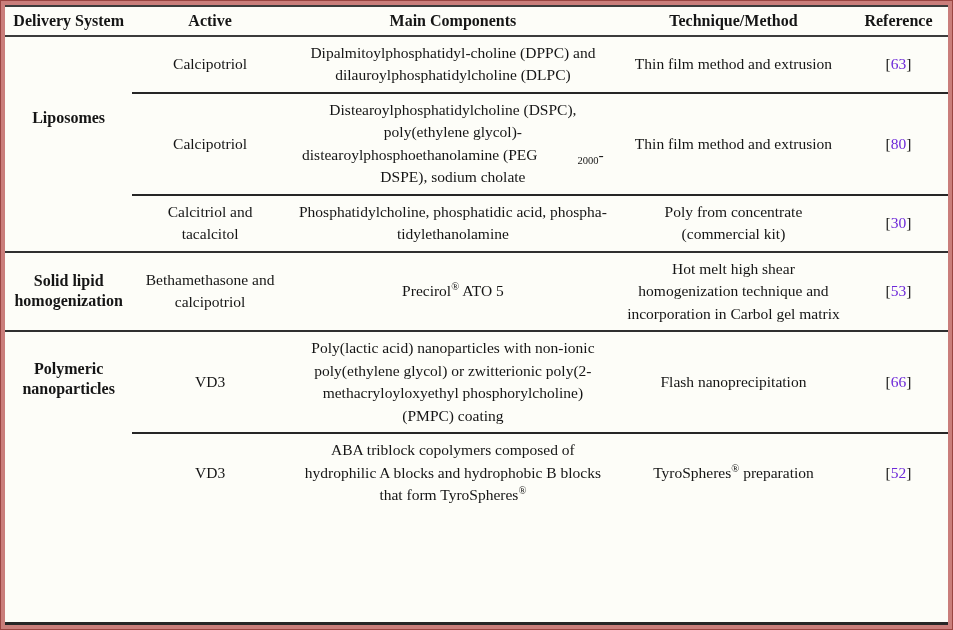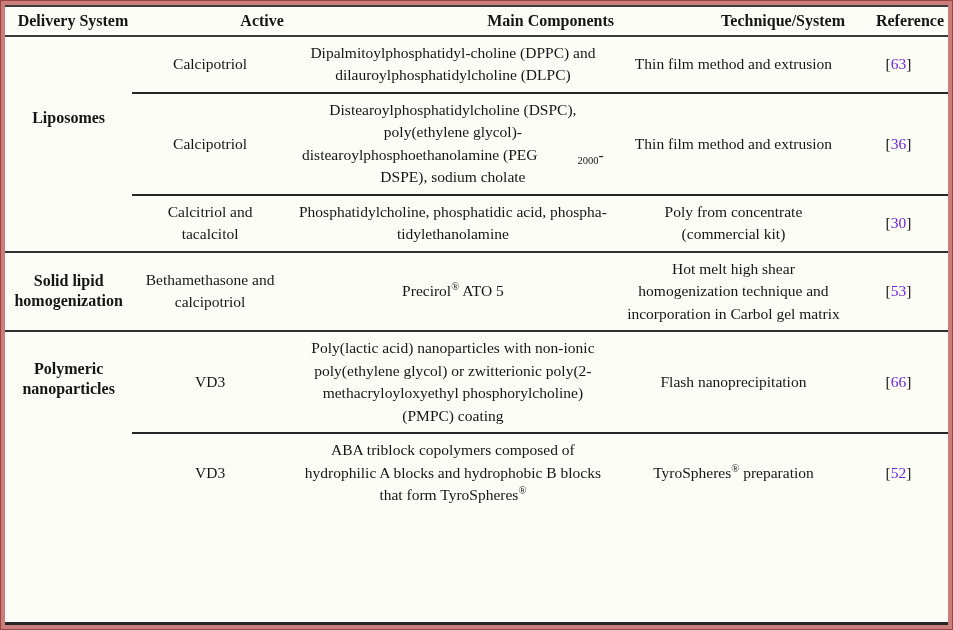--- a/index.html
+++ b/index.html
@@ -30,21 +30,21 @@
   }
   col.c1 { width: 13.5%; }
   col.c2 { width: 16.5%; }
   col.c3 { width: 35%; }
   col.c4 { width: 24.5%; }
   col.c5 { width: 10.5%; }
   th {
     font-weight: bold;
     font-size: 16px;
     line-height: 1.25;
-    text-align: right;
+    text-align: center;
     vertical-align: middle;
     padding: 4px 4px;
     border-bottom: 2px solid #3c3c3c;
   }
   td {
     font-size: 15.5px;
     line-height: 1.45;
     text-align: center;
     vertical-align: middle;
     padding: 5px 8px;
@@ -75,37 +75,37 @@
           <col class="c2">
           <col class="c3">
           <col class="c4">
           <col class="c5">
       </colgroup>
       <thead>
         <tr>
           <th>Delivery System</th>
           <th>Active</th>
           <th>Main Components</th>
-          <th>Technique/System</th>
+          <th>Technique/Method</th>
           <th>Reference</th>
         </tr>
       </thead>
       <tbody>
         <tr>
           <td rowspan="3" class="group-cell group-sep pad-up-lg">Liposomes</td>
           <td class="sub-sep">Calcipotriol</td>
           <td class="sub-sep">Dipalmitoylphosphatidyl-choline (DPPC) and dilauroylphosphatidylcholine (DLPC)</td>
           <td class="sub-sep">Thin film method and extrusion</td>
           <td class="sub-sep">[<span class="ref-num">63</span>]</td>
         </tr>
         <tr>
           <td class="sub-sep">Calcipotriol</td>
           <td class="sub-sep">Distearoylphosphatidylcholine (DSPC), poly(ethylene glycol)-distearoylphosphoethanolamine (PEG<sub>2000</sub>-DSPE), sodium cholate</td>
           <td class="sub-sep">Thin film method and extrusion</td>
-          <td class="sub-sep">[<span class="ref-num">36</span>]</td>
+          <td class="sub-sep">[<span class="ref-num">80</span>]</td>
         </tr>
         <tr>
           <td class="group-sep">Calcitriol and tacalcitol</td>
           <td class="group-sep">Phosphatidylcholine, phosphatidic acid, phospha-tidylethanolamine</td>
           <td class="group-sep">Poly from concentrate (commercial kit)</td>
           <td class="group-sep">[<span class="ref-num">30</span>]</td>
         </tr>
         <tr>
           <td class="group-cell group-sep">Solid lipid homogenization</td>
           <td class="group-sep">Bethamethasone and calcipotriol</td>

